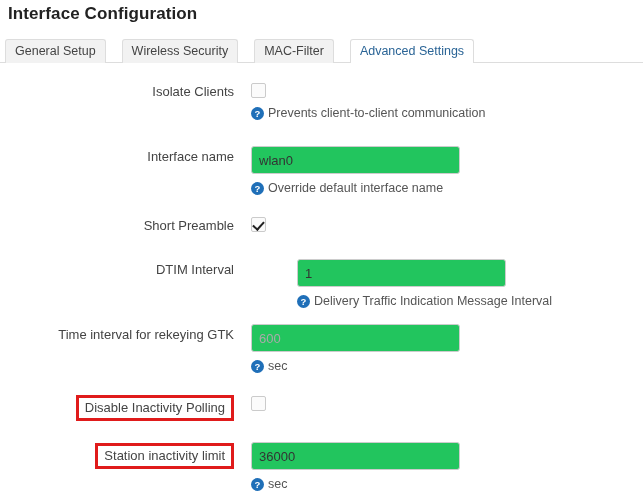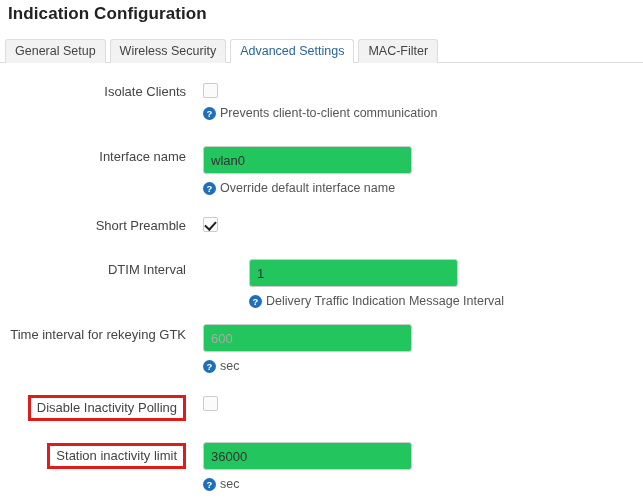--- a/index.html
+++ b/index.html
@@ -43,21 +43,21 @@
     width: 643px;
     height: 1px;
     background: #dddddd;
   }
   .tabs {
     position: absolute;
     left: 5px;
     bottom: 0;
     display: flex;
     align-items: flex-end;
-    gap: 4px;
+    gap: 16px;
   }
   .tab {
     height: 24px;
     line-height: 23px;
     padding: 0 9px;
     font-size: 12.5px;
     color: #444444;
     background: #f2f2f2;
     border: 1px solid #dddddd;
     border-bottom: none;
@@ -86,20 +86,21 @@
   .form {
     position: absolute;
     left: 0;
     top: 63px;
     width: 643px;
   }
   .row {
     position: relative;
     display: flex;
     align-items: flex-start;
+    padding-left: 48px;
   }
   .label-cell {
     width: 186px;
     flex: 0 0 186px;
     text-align: right;
     font-size: 13px;
     color: #444444;
     padding-top: 3px;
     position: relative;
   }
@@ -172,29 +173,29 @@
     width: 13px;
     height: 13px;
     flex: 0 0 13px;
     display: inline-block;
   }
   .help-icon svg { display: block; }
 </style>
 </head>
 <body>
 
-<div class="page-title">Indication Configuration</div>
+<div class="page-title">Interface Configuration</div>
 
 <div class="tabbar">
   <div class="tabline"></div>
   <div class="tabs" id="tabs-container">
       <div class="tab">General Setup</div>
       <div class="tab">Wireless Security</div>
+      <div class="tab">MAC-Filter</div>
       <div class="tab active">Advanced Settings</div>
-      <div class="tab">MAC-Filter</div>
     </div>
 </div>
 
 <div class="form" id="form-container">
     <div class="row" style="position: absolute; left: 0px; top: 18px; width: 643px;">
       <div class="label-cell"><span class="label-text">Isolate Clients</span></div>
       <div class="field-cell"><span class="checkbox"></span><div class="help">
           <span class="help-icon">
             <svg width="13" height="13" viewBox="0 0 13 13">
               <circle cx="6.5" cy="6.5" r="6.5" fill="#1f6fb8"></circle>

